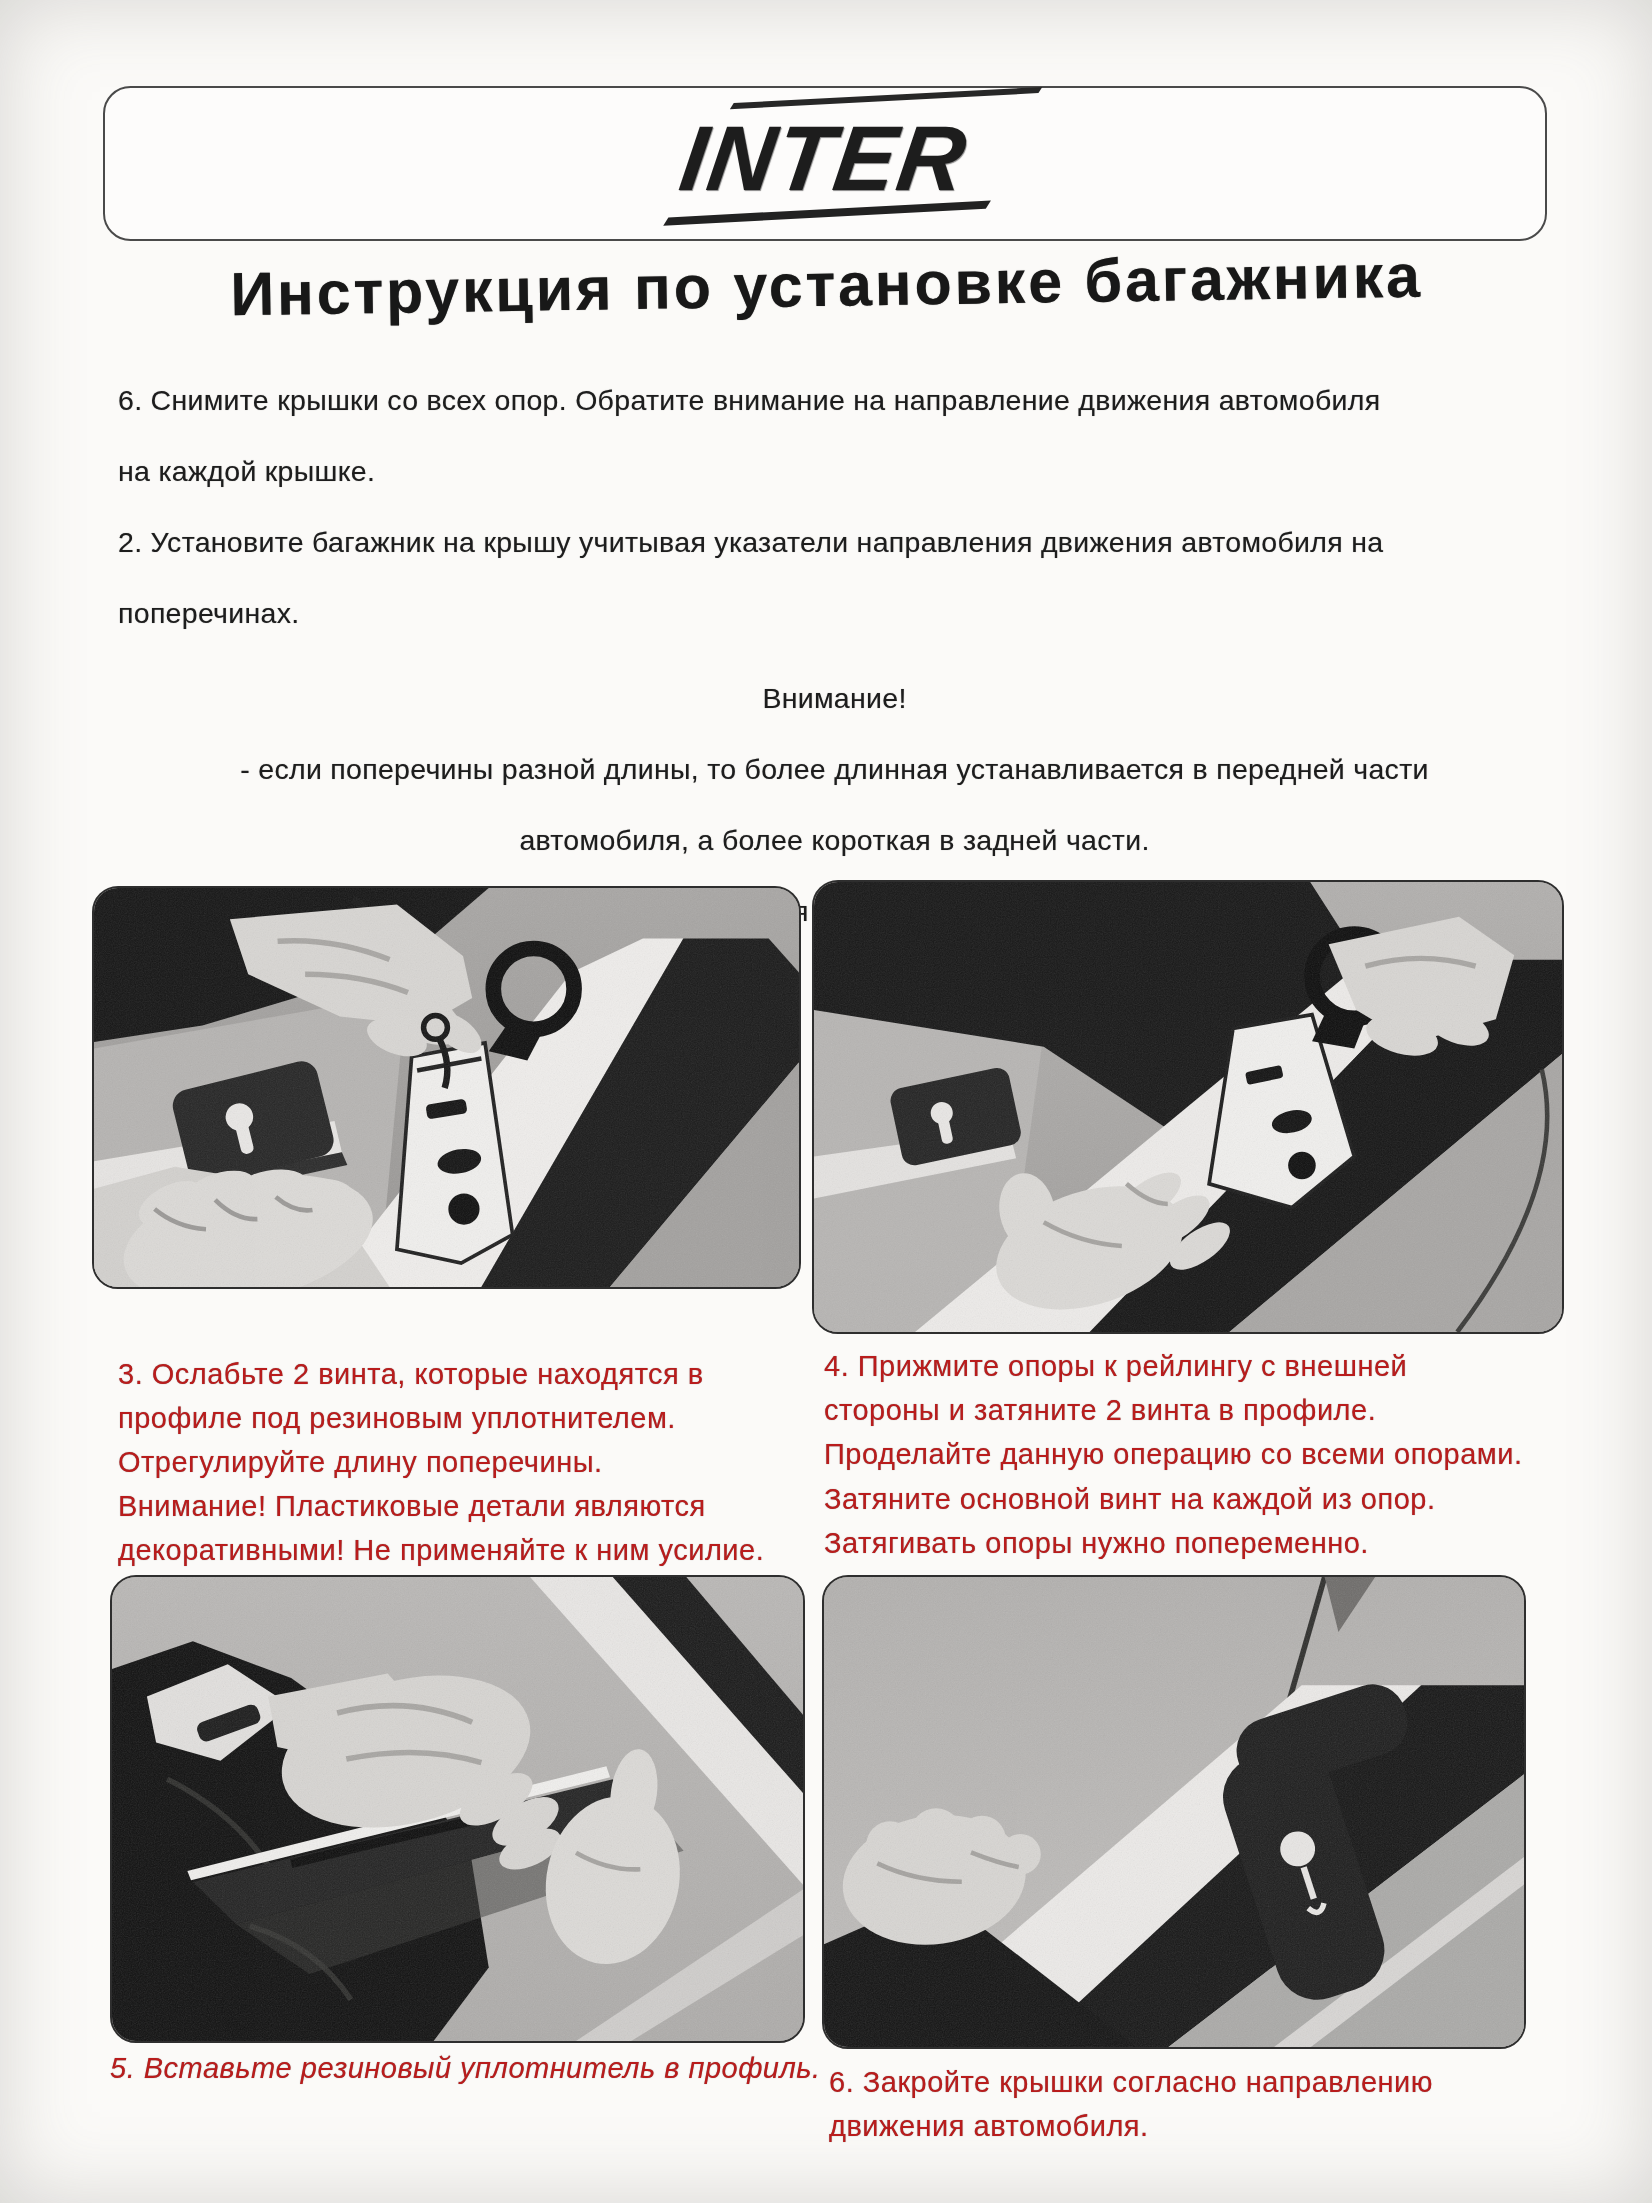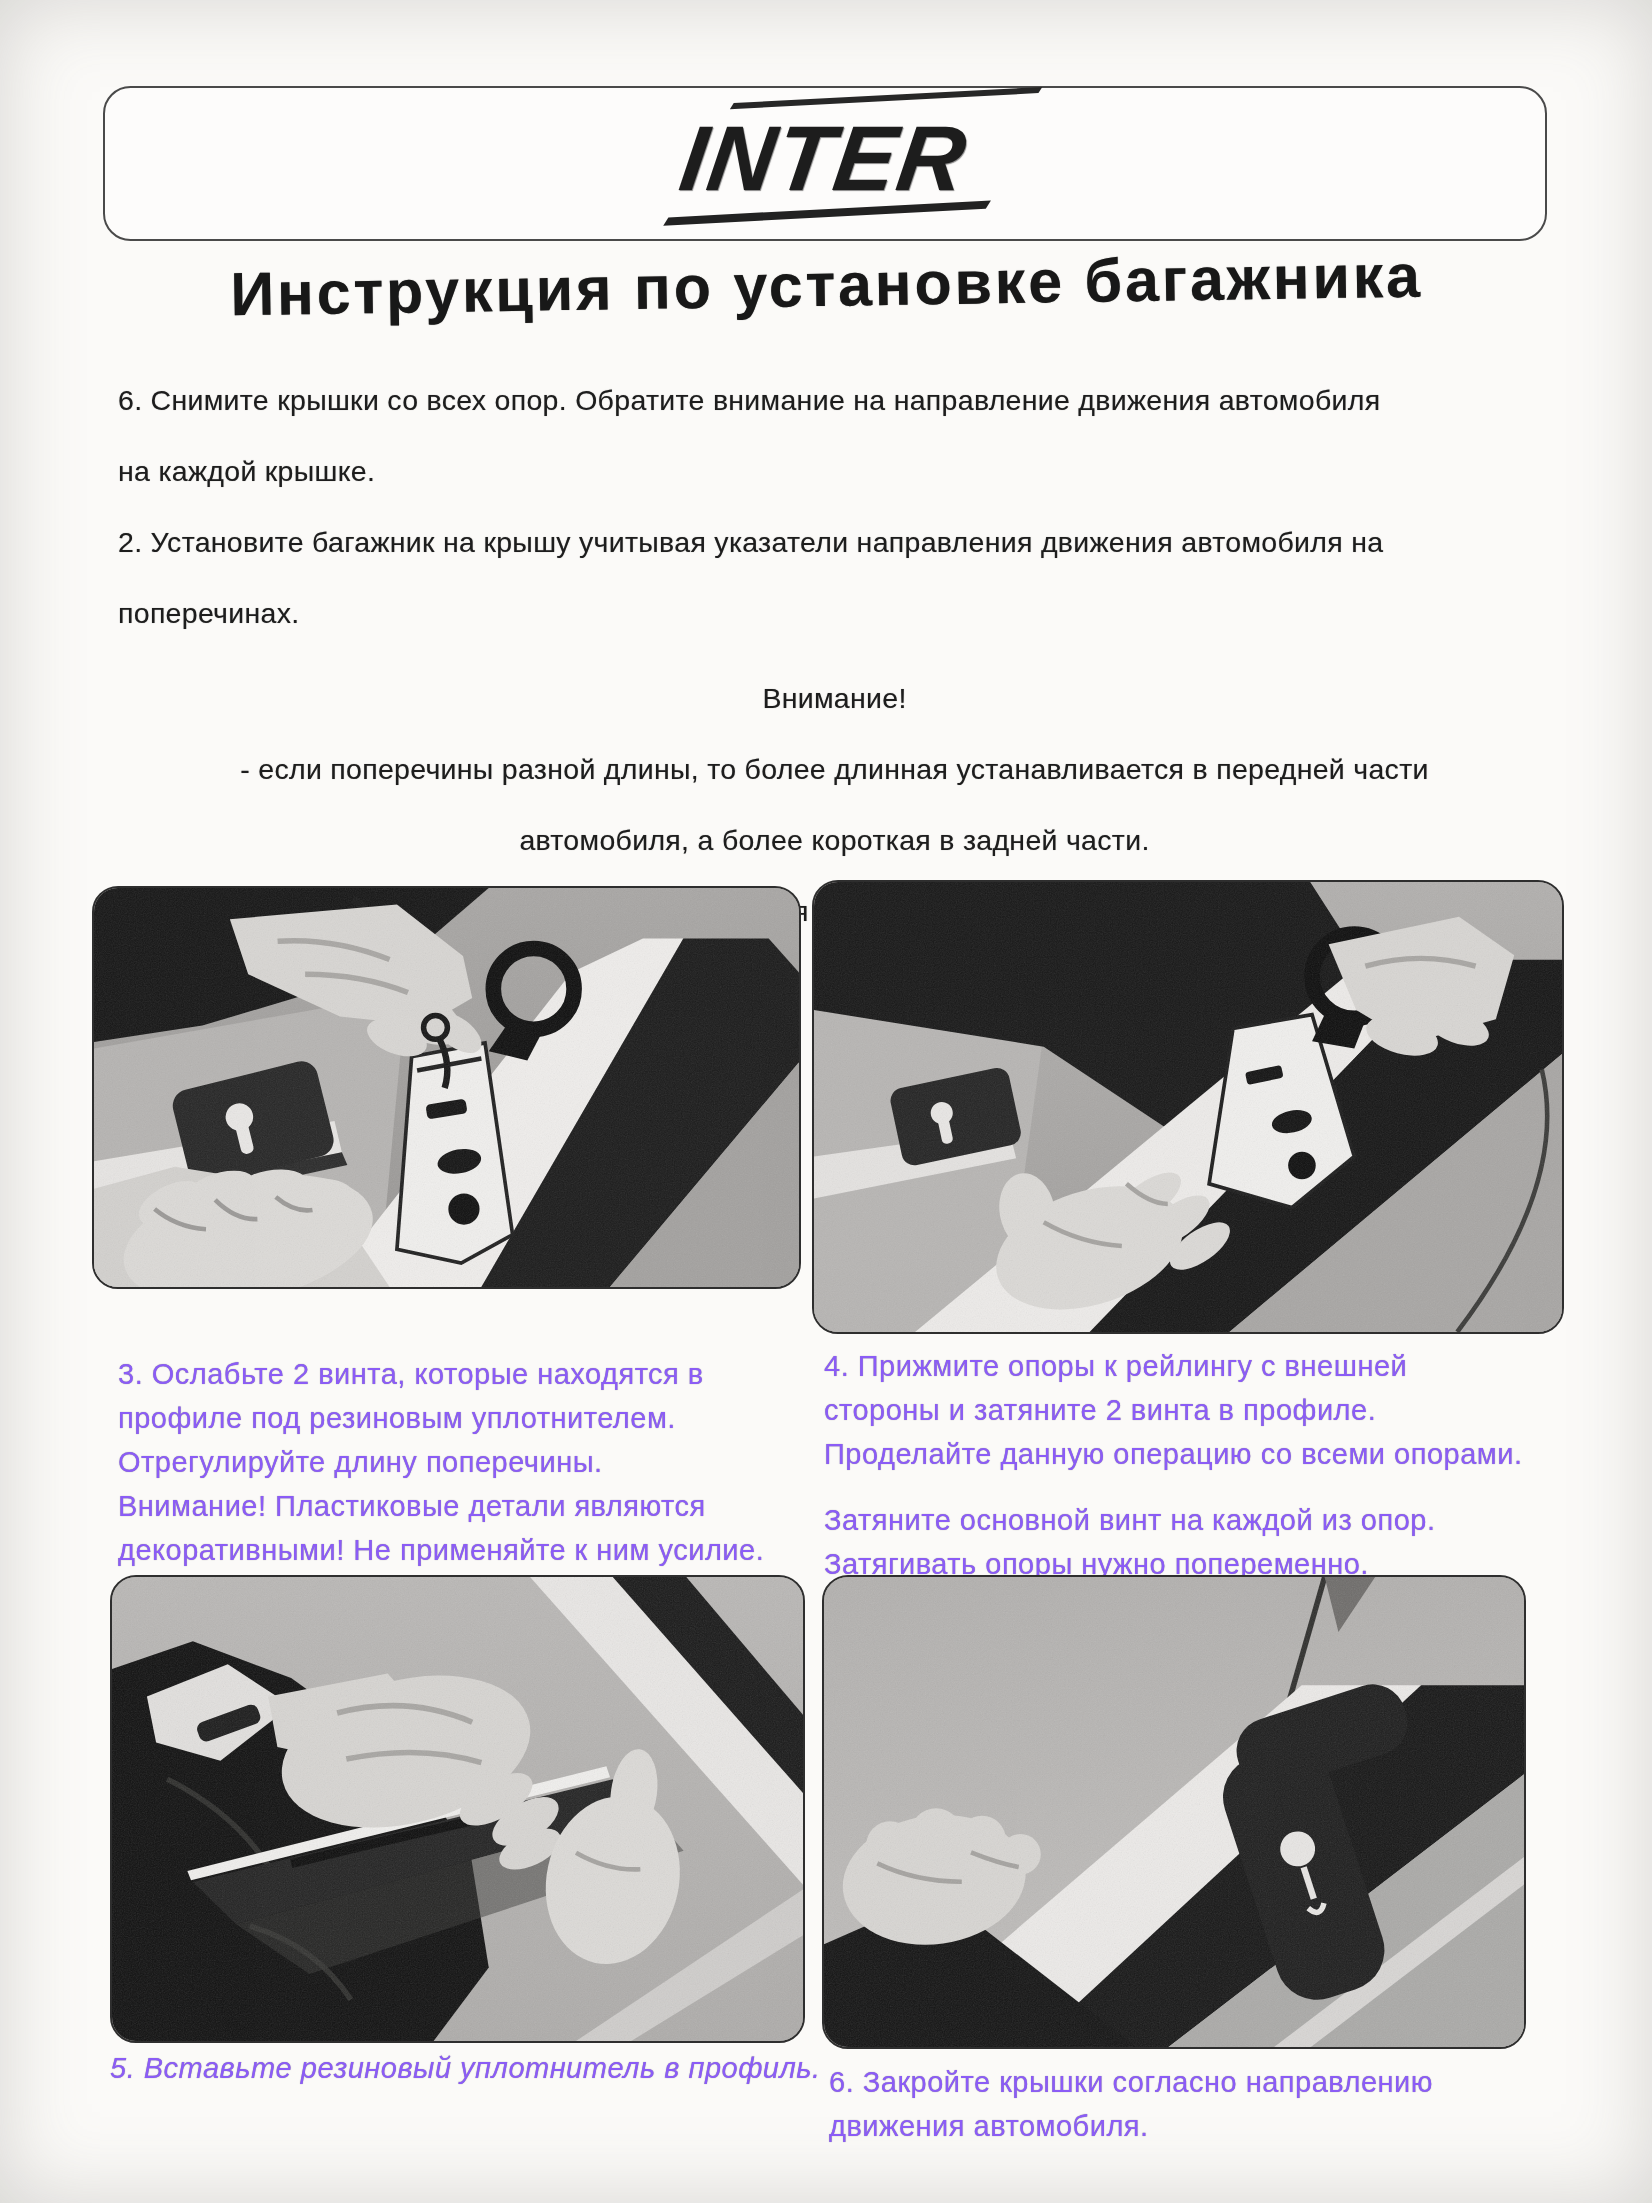--- a/index.html
+++ b/index.html
@@ -35,26 +35,26 @@
     position:absolute;left:0;top:250px;width:1653px;text-align:center;
     font-size:61px;font-weight:bold;letter-spacing:2.8px;color:#181818;
     transform:rotate(-.9deg);
     text-shadow:0 0 0.9px rgba(0,0,0,.55);
   }
   .txtblock{position:absolute;font-size:28.5px;letter-spacing:0.3px;
     line-height:71px;color:#1d1d1d;text-shadow:0 0 0.9px rgba(20,20,20,.45);}
   .intro{left:118px;top:365px;width:1433px;}
   .warn{left:118px;top:663px;width:1433px;text-align:center;}
   .caption{position:absolute;font-size:29px;letter-spacing:0.5px;line-height:44px;
-    color:#8b5cf6;text-shadow:0 0 0.9px rgba(20,20,20,.5);}
+    color:#b91c1c;text-shadow:0 0 0.9px rgba(20,20,20,.5);}
   .cap3{left:118px;top:1352px;width:716px;}
   .cap4{left:824px;top:1344px;width:753px;}
   .cap5{left:110px;top:2046px;width:735px;font-style:italic;}
   .cap6{left:829px;top:2042px;width:735px;margin-top:18px;}
-  .pgap{margin-top:22px;}
+  .pgap{margin-top:1px;}
   
   .photo{position:absolute;border:2.8px solid #2e2e2e;border-radius:26px;
     overflow:hidden;background:#a9a7a5;}
   .photo svg{display:block;width:100%;height:100%;}
   .photoA{left:92px;top:886px;width:705px;height:399px;}
   .photoB{left:812px;top:880px;width:748px;height:450px;}
   .photoC{left:110px;top:1575px;width:691px;height:464px;}
   .photoD{left:822px;top:1575px;width:700px;height:470px;}
 </style>
 </head>

